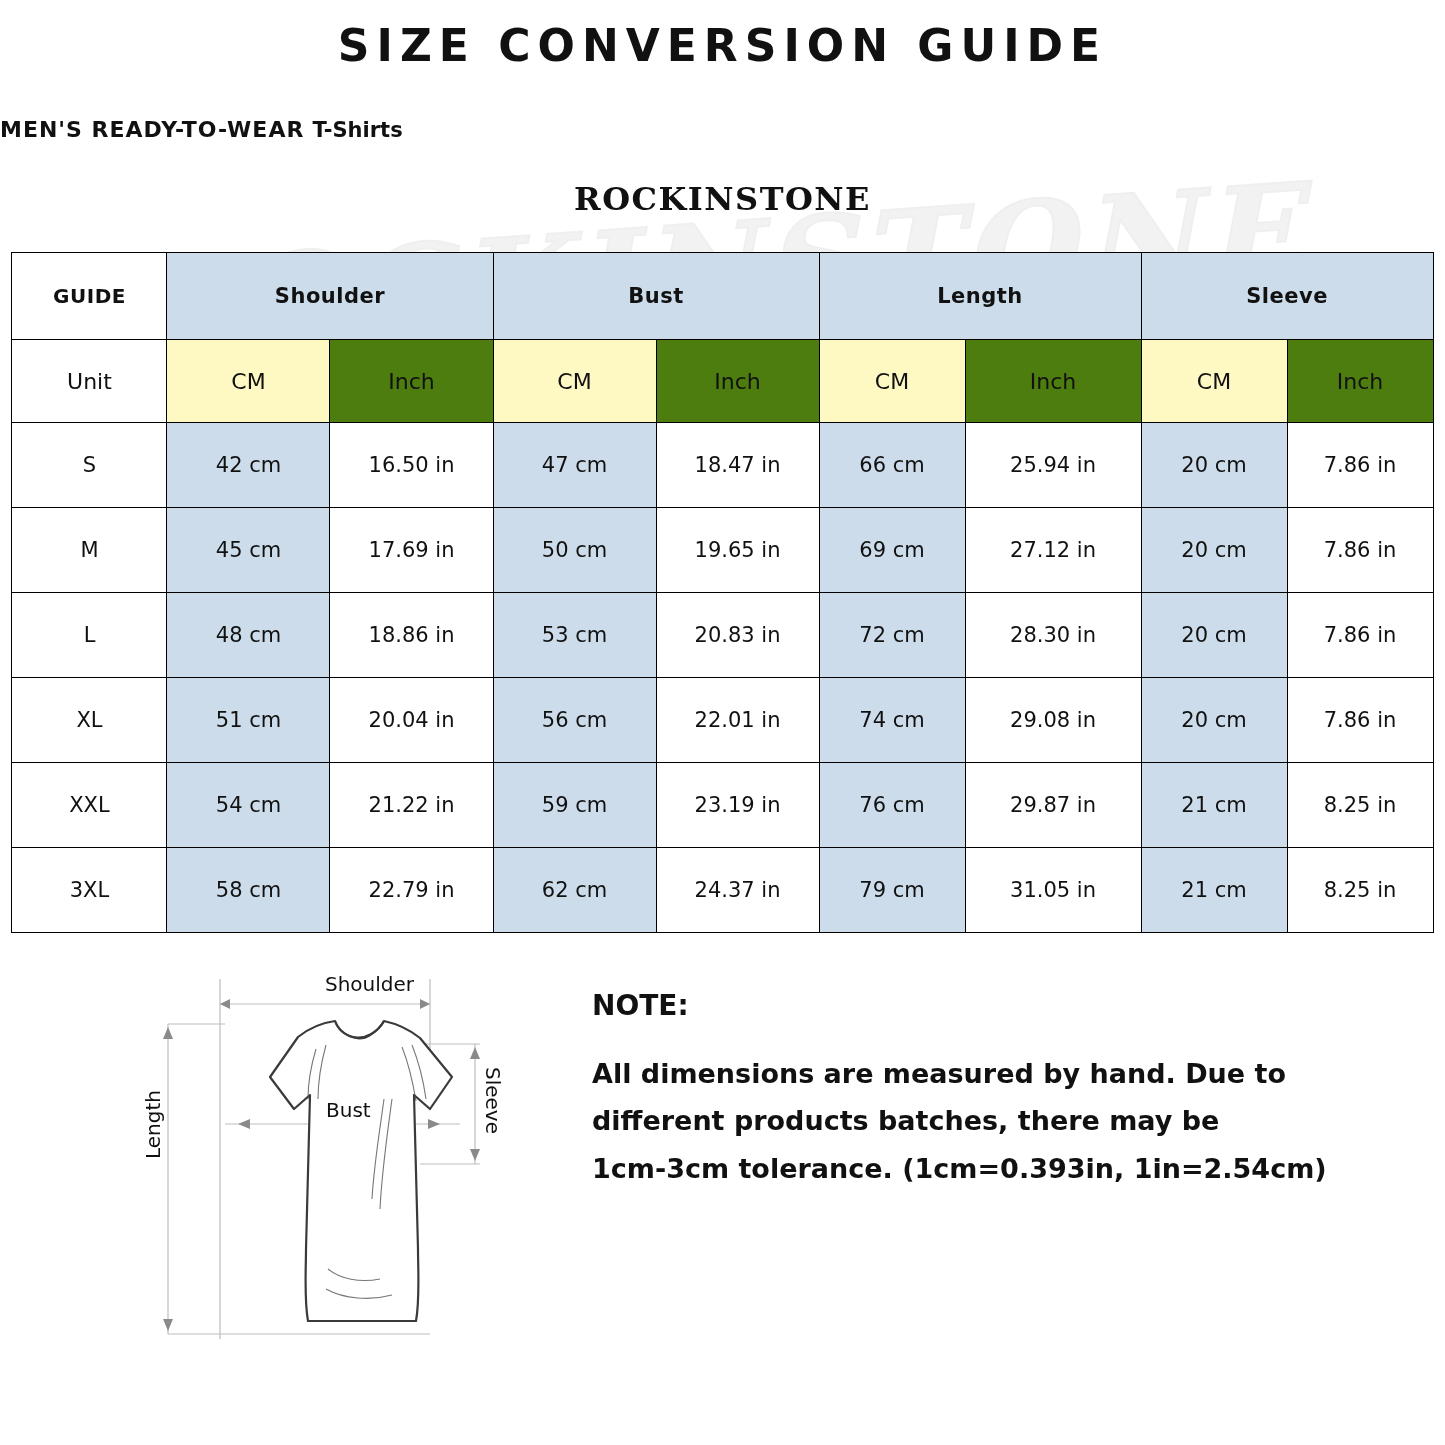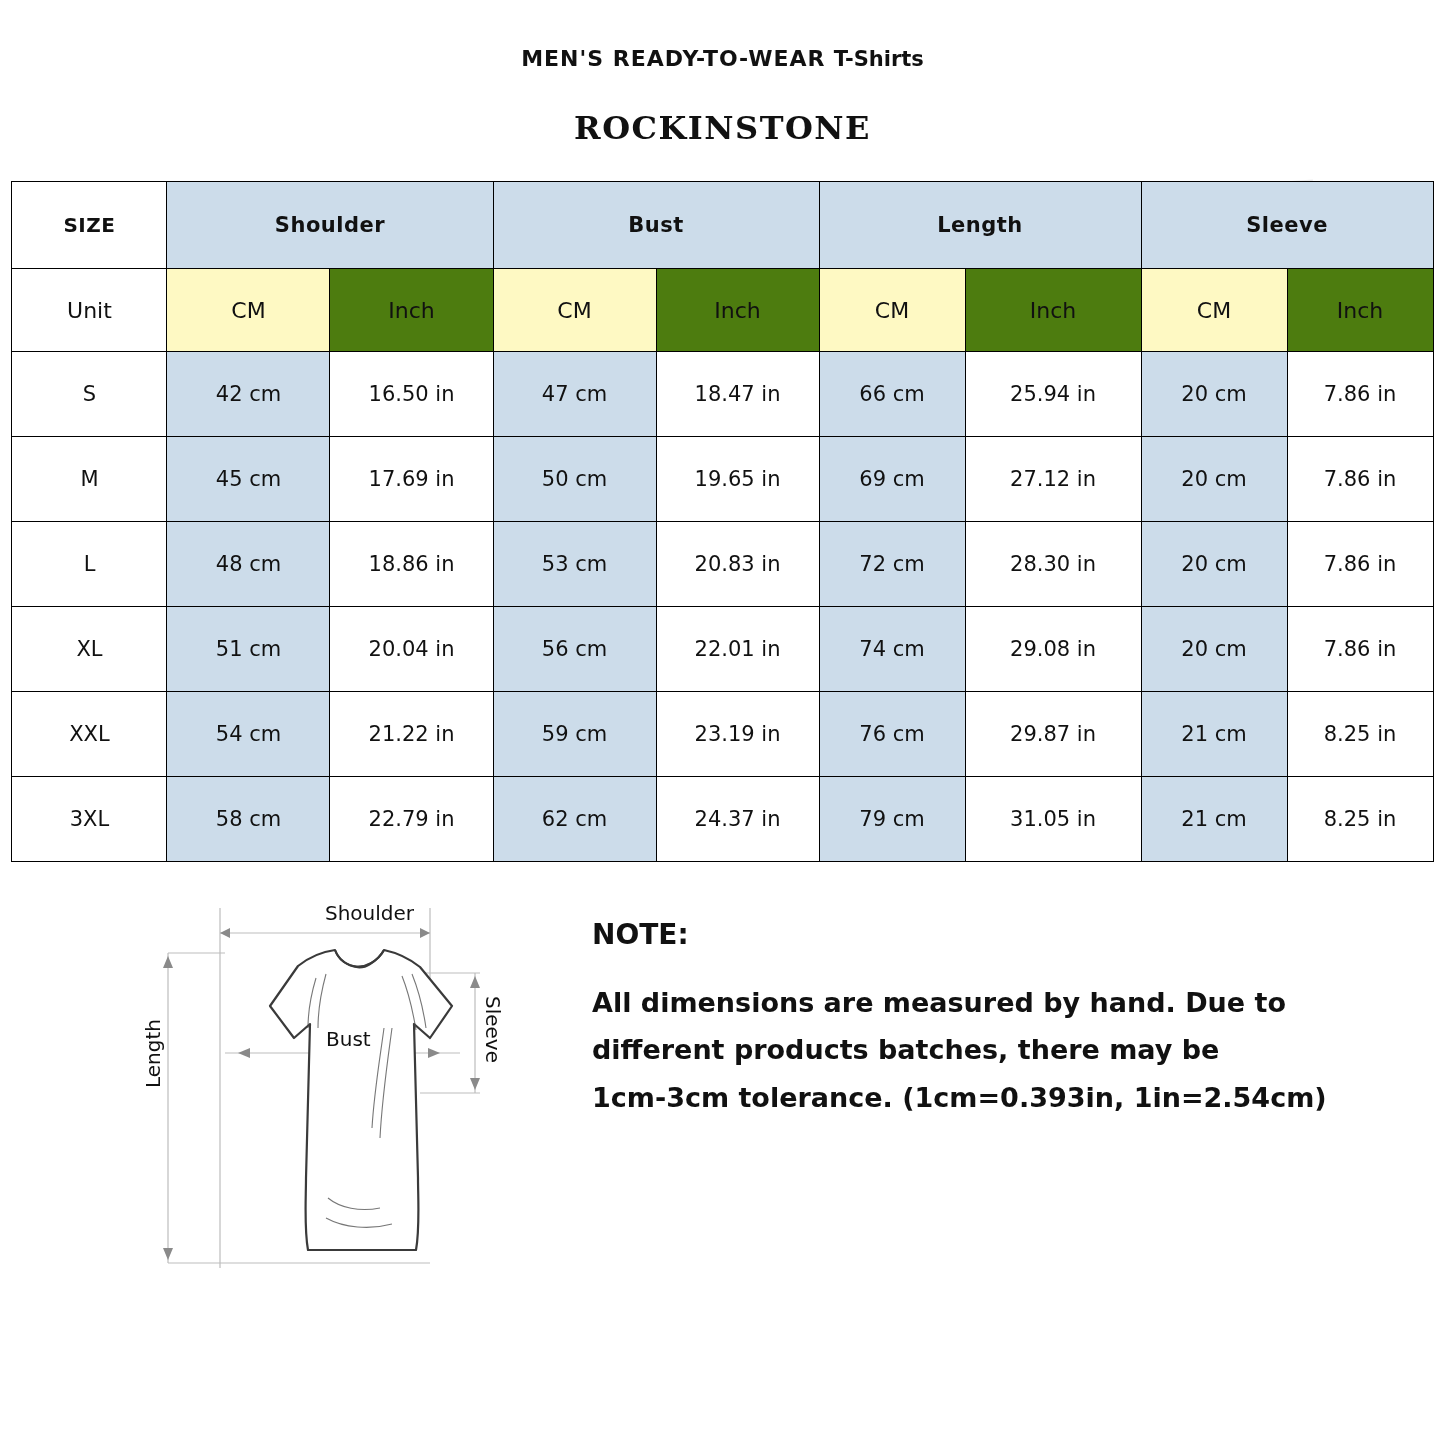--- a/index.html
+++ b/index.html
@@ -47,21 +47,21 @@
   .main-title {
     text-align: center;
     font-family: "DejaVu Sans", sans-serif;
     font-size: 44px;
     font-weight: bold;
     letter-spacing: 7px;
     margin-top: 20px;
     color: #111;
   }
   .sub-title {
-    text-align: center;
+    text-align: left;
     font-size: 22px;
     font-weight: bold;
     letter-spacing: 0.5px;
     margin-top: 46px;
     color: #111;
   }
   .sub-title .rtw {
     letter-spacing: 1px;
   }
   .sub-title .item {
@@ -174,20 +174,21 @@
     color: #111;
   }
 </style>
 </head>
 <body>
 
 <div class="watermark">ROCKINSTONE</div>
 
 <div class="page">
 
+  <div class="main-title">SIZE CONVERSION GUIDE</div>
 
   <div class="sub-title">
     <span class="rtw">MEN'S READY-TO-WEAR</span>
     <span class="item">T-Shirts</span>
   </div>
 
 
   <div class="brand">ROCKINSTONE</div>
 
   <table class="size-table">
@@ -197,21 +198,21 @@
         <col style="width:163px">
       <col style="width:163px">
         <col style="width:163px">
       <col style="width:146px">
         <col style="width:176px">
       <col style="width:146px">
         <col style="width:146px">
     </colgroup>
     <tbody>
       <tr>
-        <td class="size-col-head" rowspan="1">SIZE</td>
+        <td class="size-col-head" rowspan="1">GUIDE</td>
         <td class="group-head" colspan="2">Shoulder</td>
         <td class="group-head" colspan="2">Bust</td>
         <td class="group-head" colspan="2">Length</td>
         <td class="group-head" colspan="2">Sleeve</td>
       </tr>
       <tr class="unit-row">
         <td class="unit-label">Unit</td>
         <td class="cm">CM</td>
         <td class="inch">Inch</td>
         <td class="cm">CM</td>

